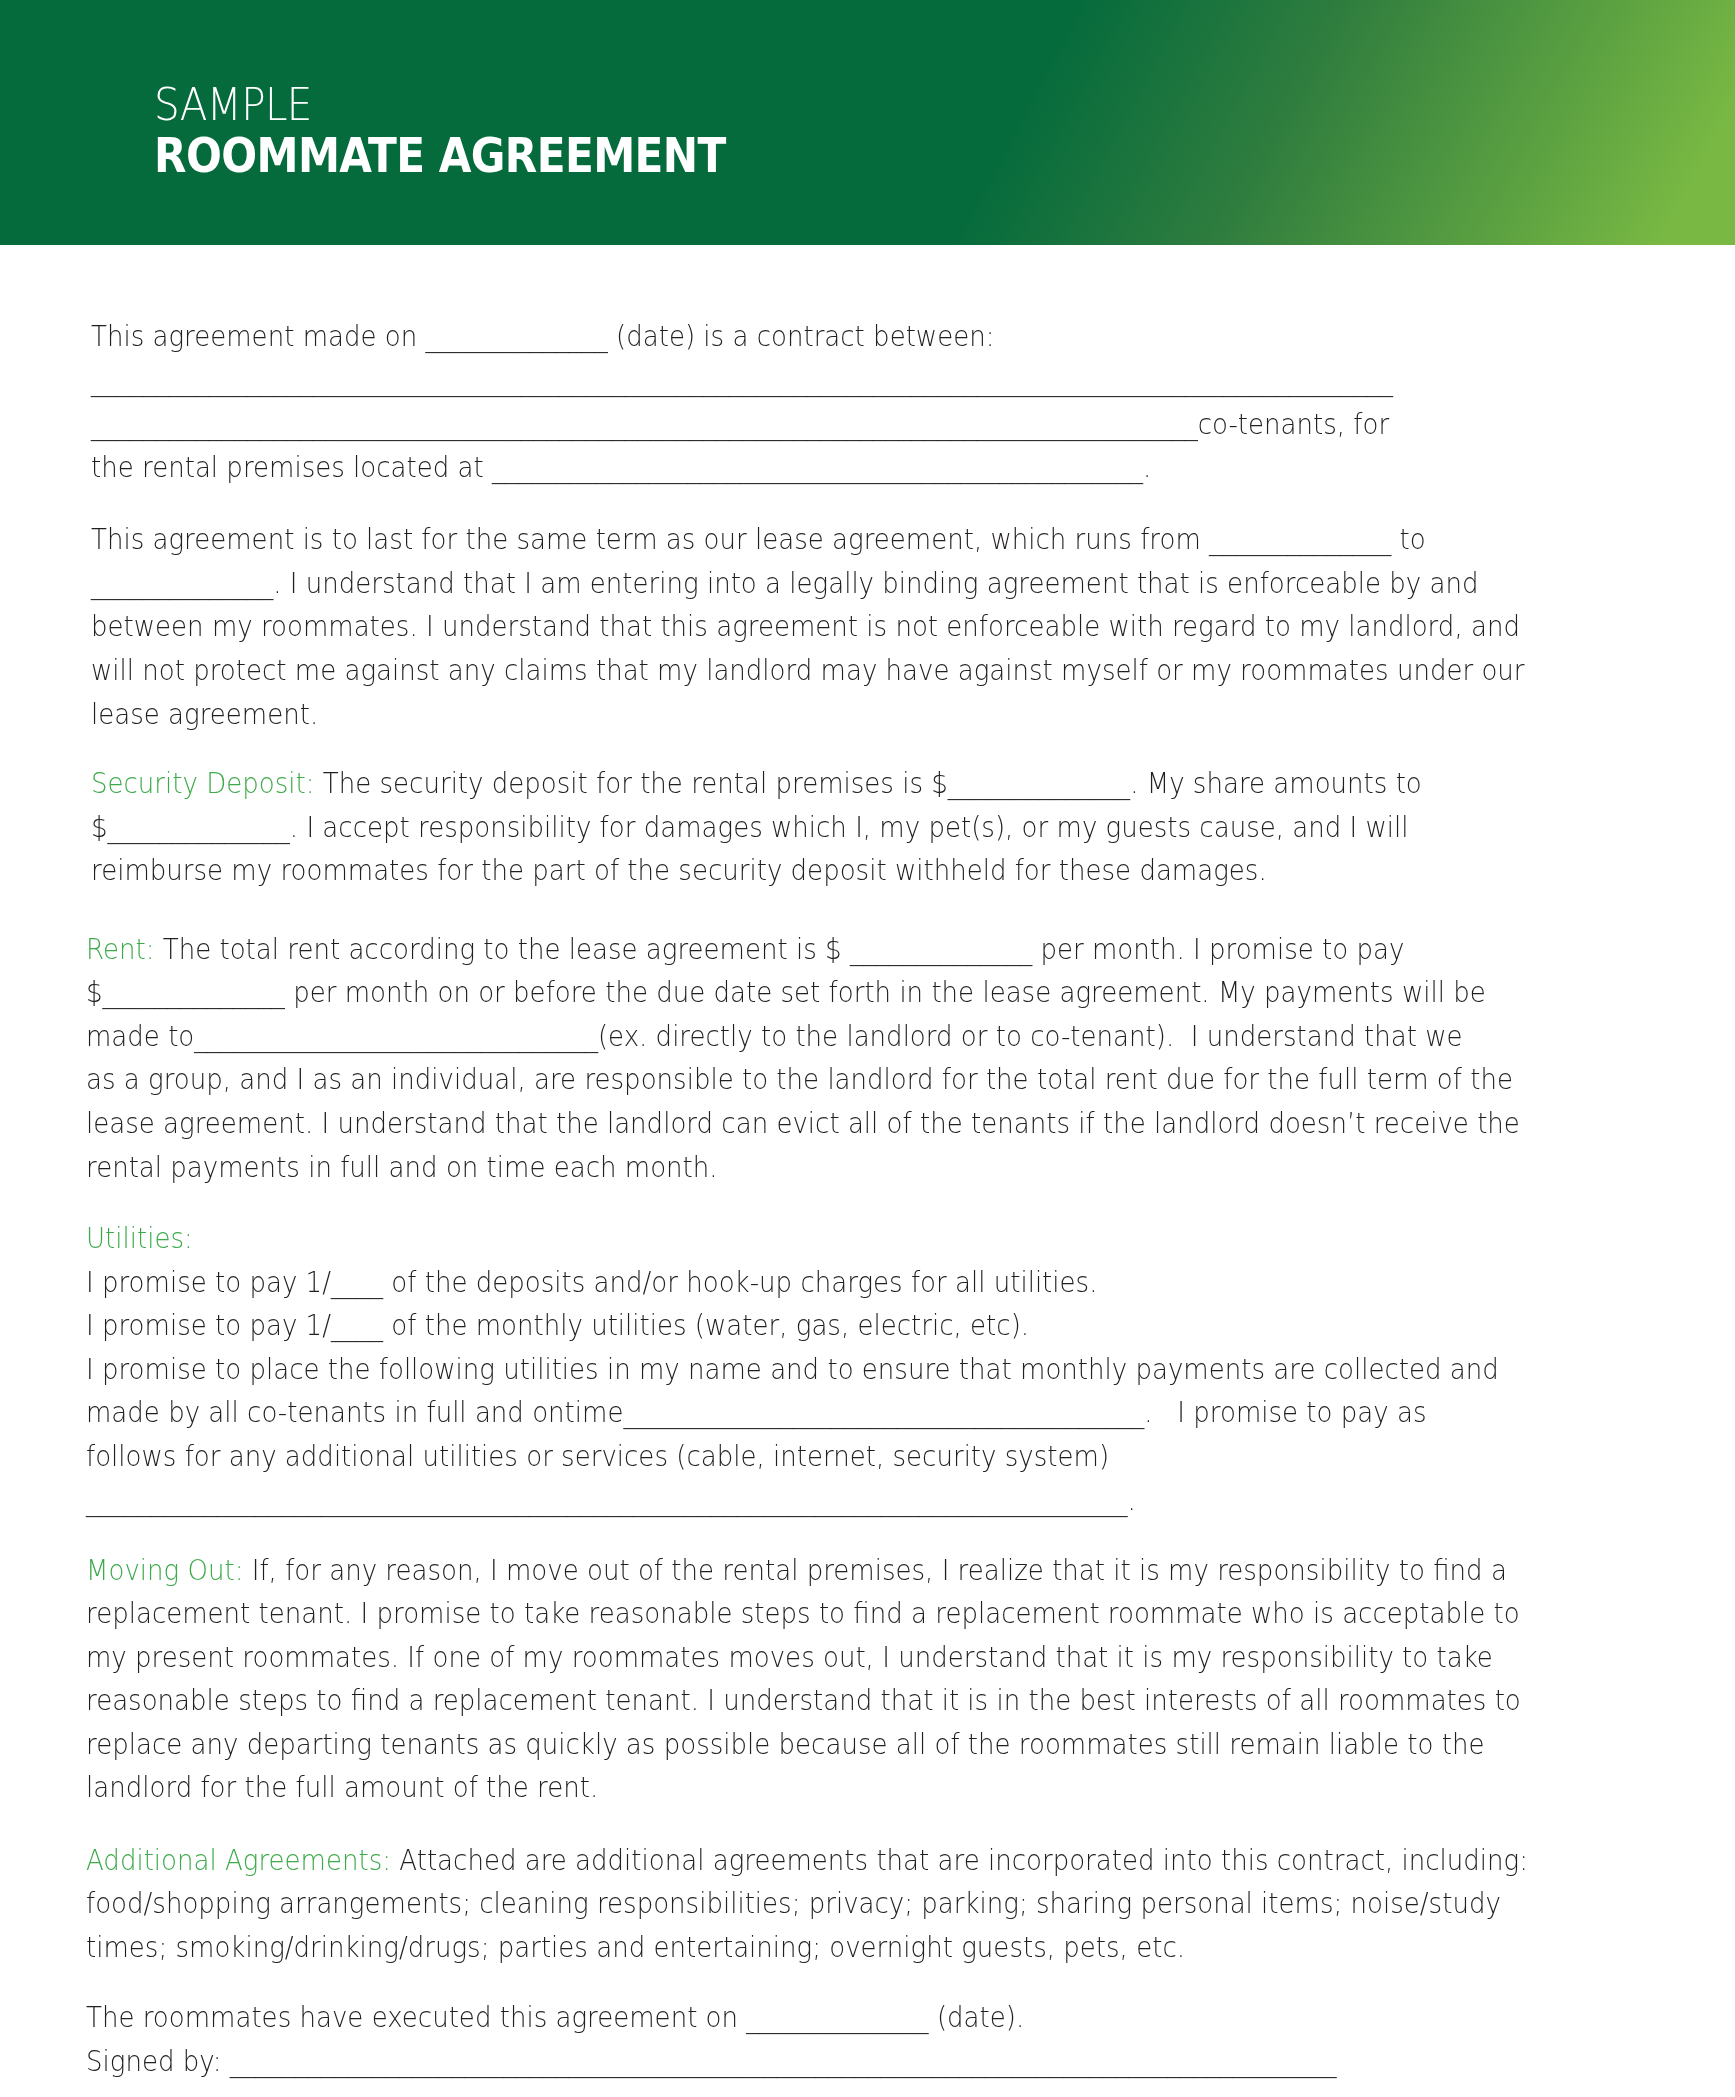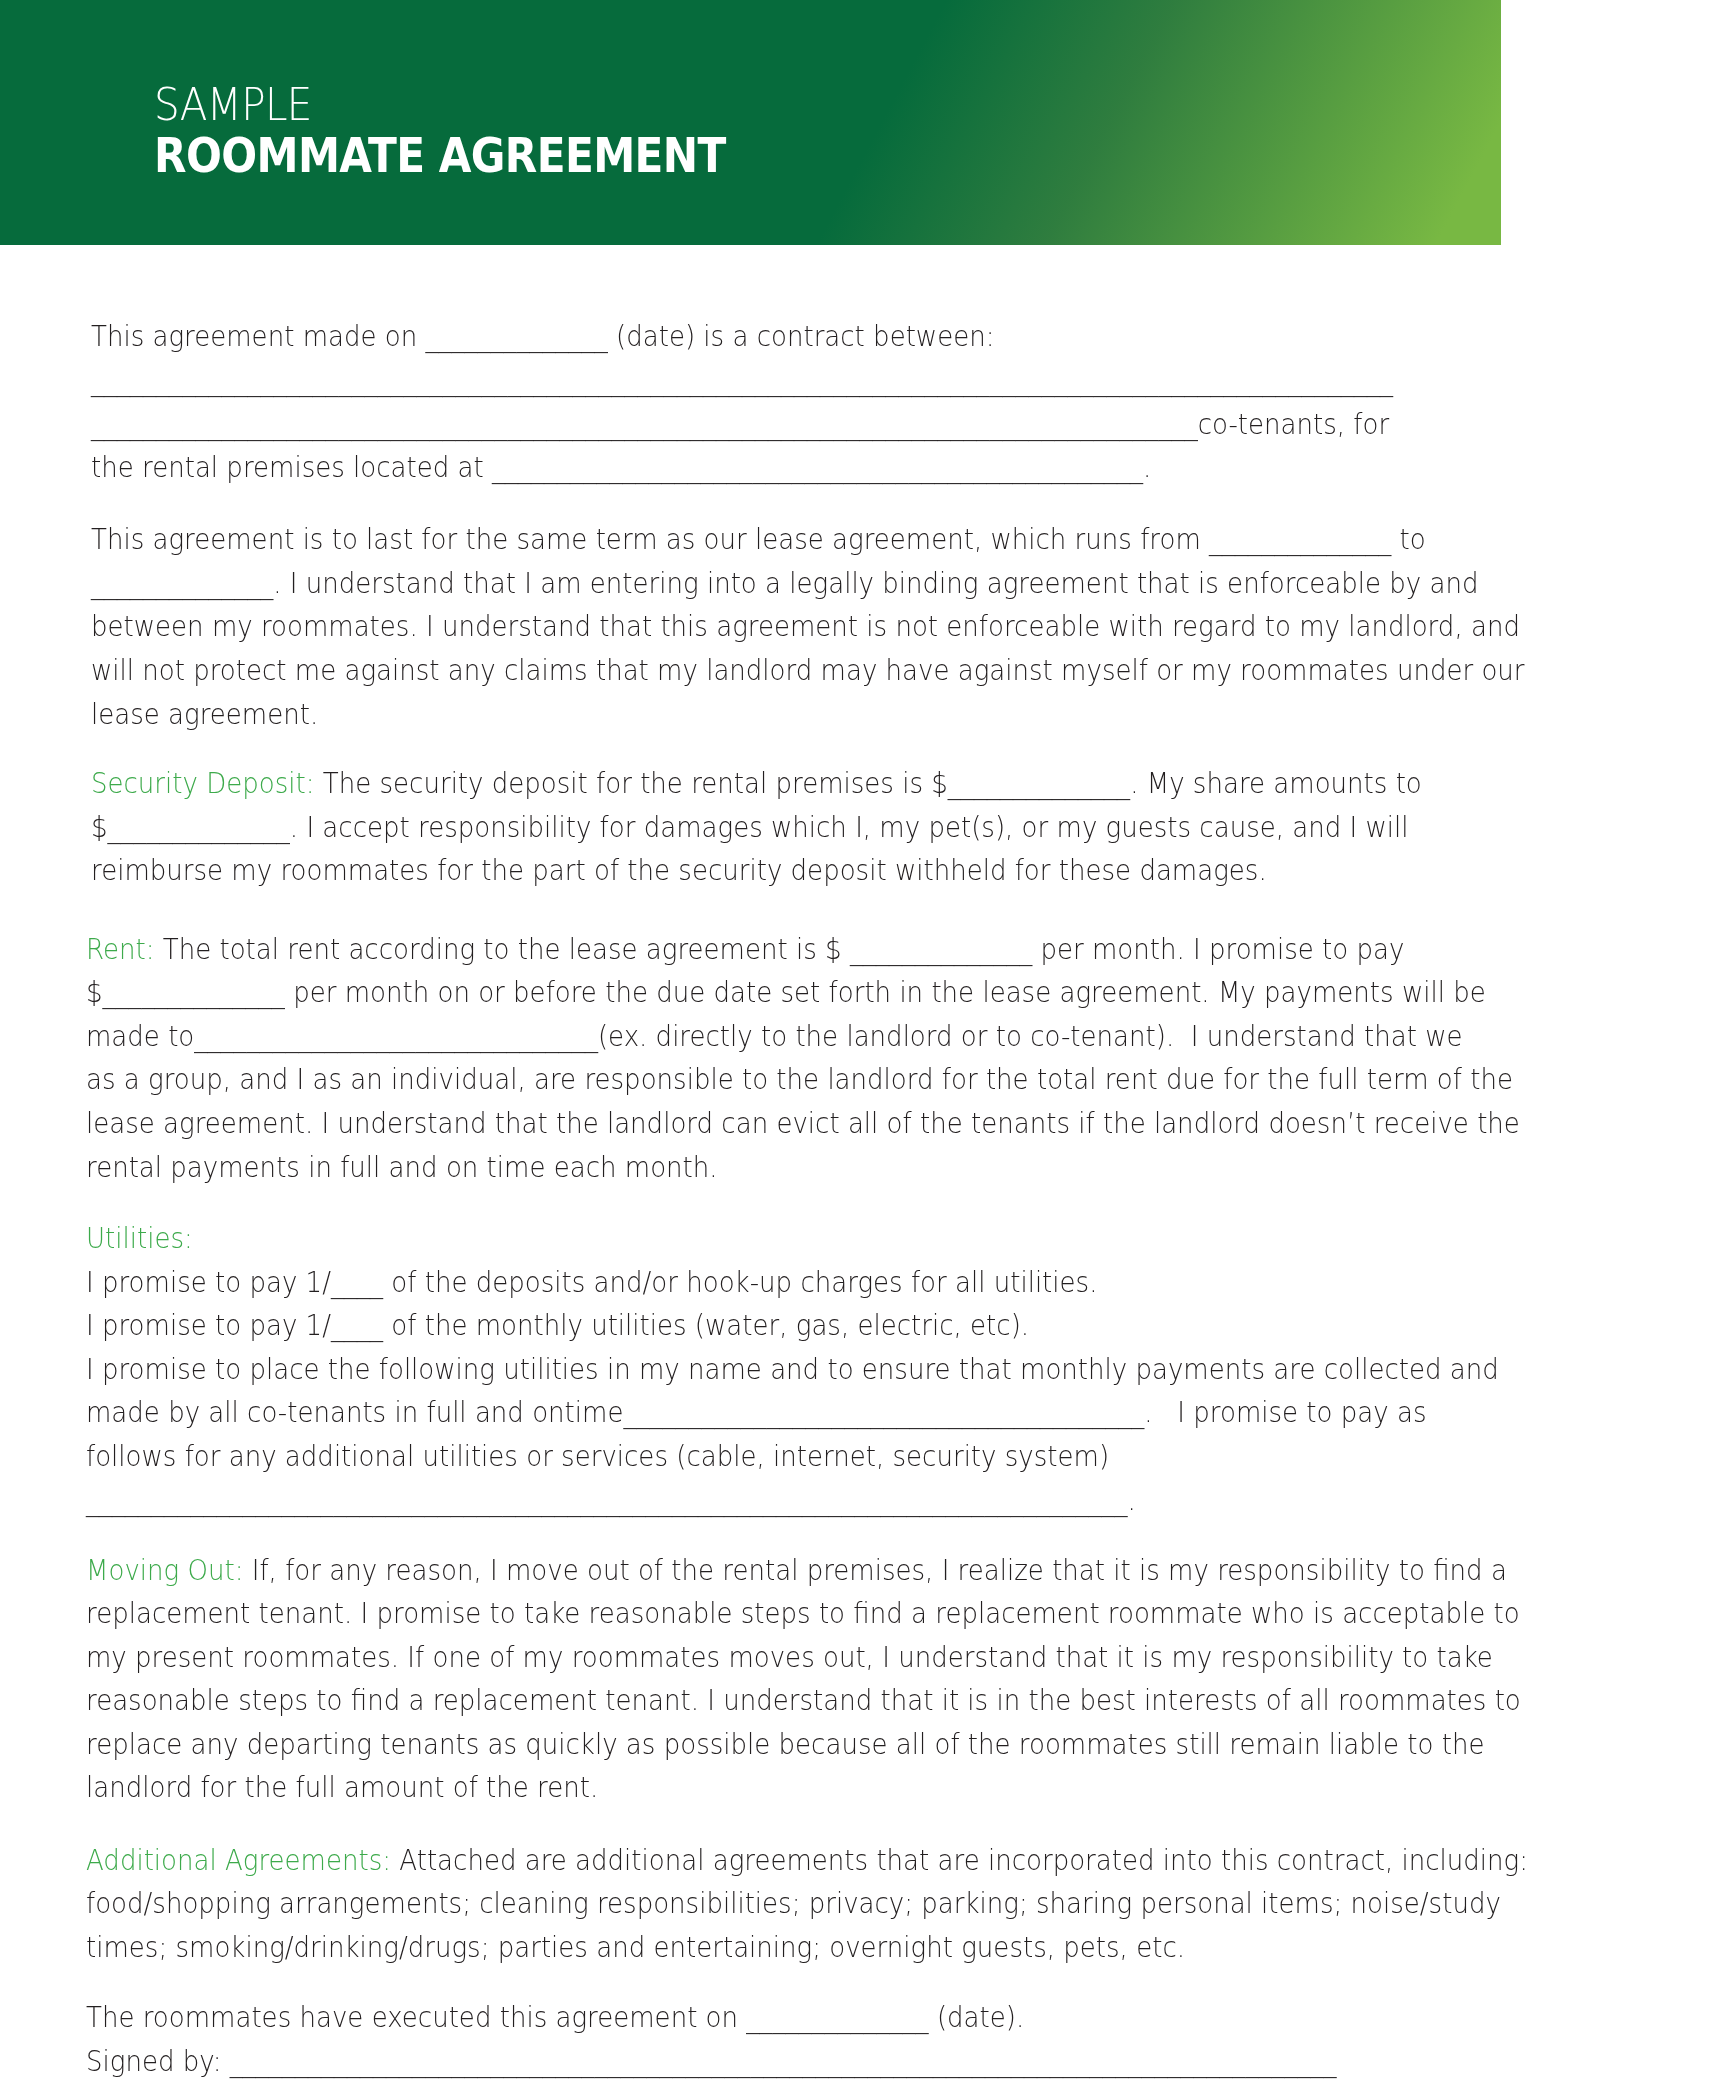--- a/index.html
+++ b/index.html
@@ -3,21 +3,21 @@
 <meta charset="utf-8">
 <style>
   html, body { margin: 0; padding: 0; }
   body {
     width: 1735px; height: 2097px; position: relative; overflow: hidden;
     background: #ffffff;
     font-family: "DejaVu Sans", "Liberation Sans", sans-serif;
     color: #231f20;
   }
   .header {
-    position: absolute; left: 0; top: 0; width: 1501px; height: 245px;
+    position: absolute; left: 0; top: 0; width: 1735px; height: 245px;
     background:
       linear-gradient(118deg, rgba(6,107,60,0) 0%, rgba(6,107,60,0) 58%, rgba(54,128,63,0.85) 72%, rgba(120,184,67,1) 96%),
       #066b3c;
     overflow: hidden;
   }
   .header .title-small {
     position: absolute; left: 154px; top: 80px;
     font-family: "DejaVu Sans", sans-serif; font-weight: 200;
     font-size: 44px; line-height: 49px; color: #ffffff; letter-spacing: -0.7px;
     transform: scaleX(0.92); transform-origin: left top;

